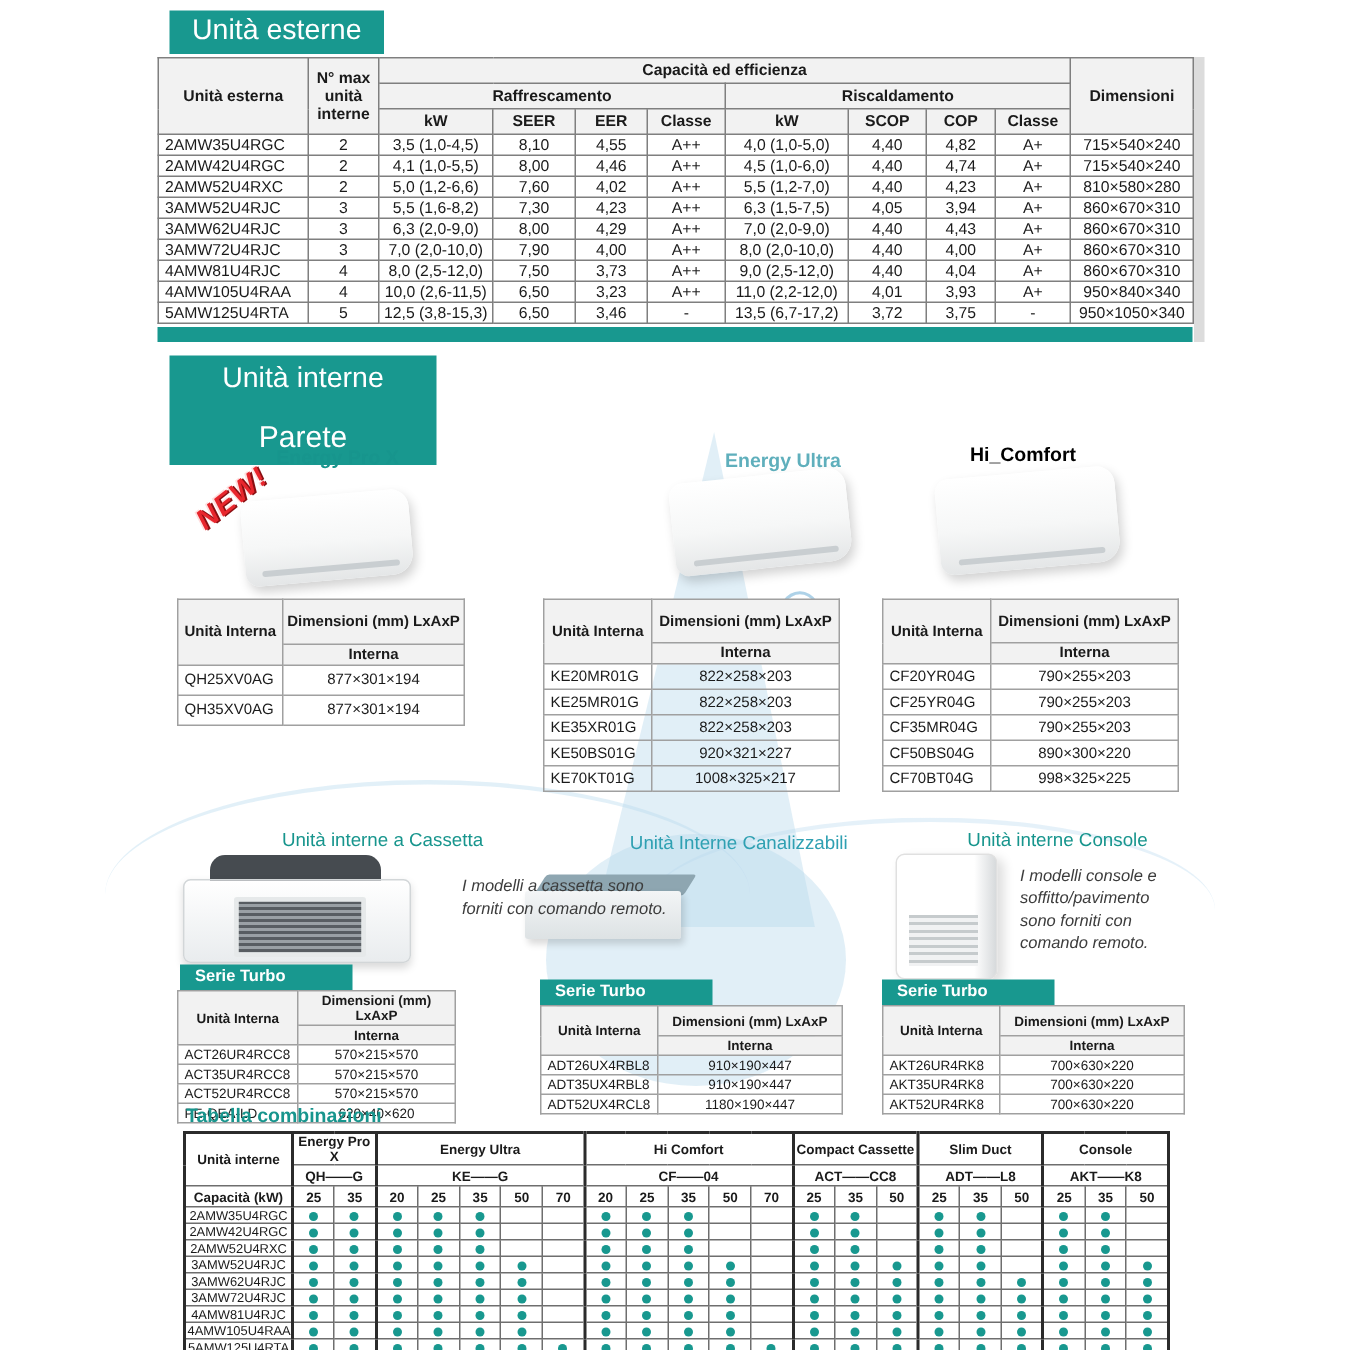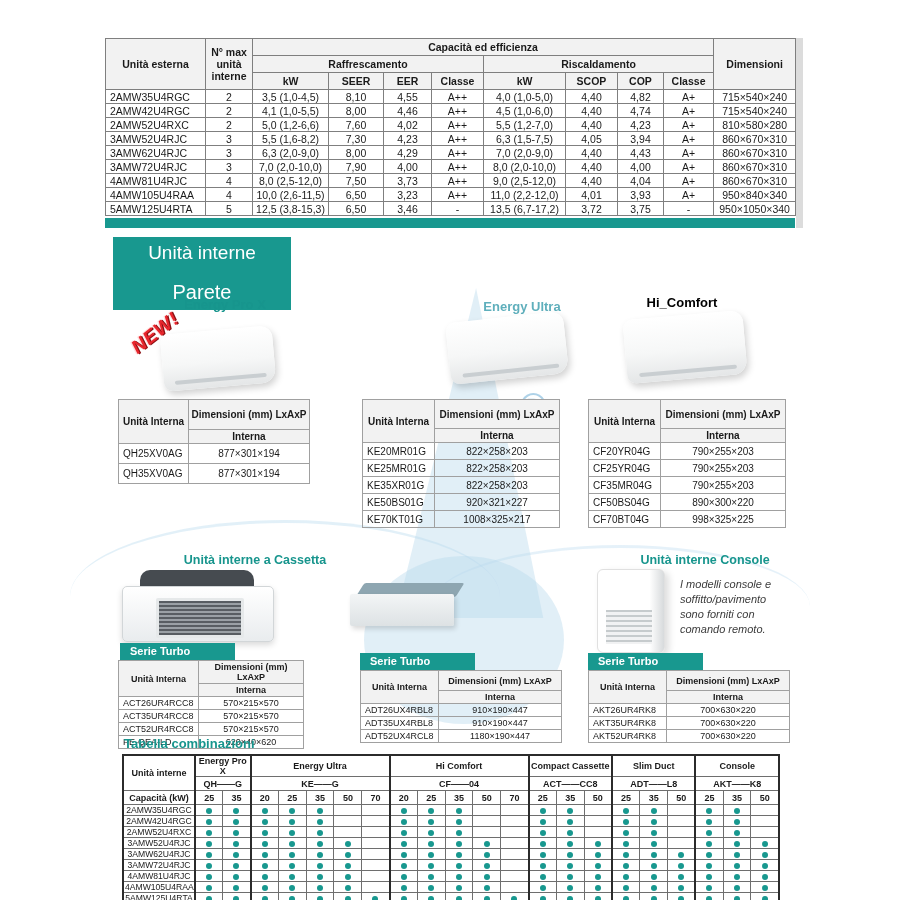--- a/index.html
+++ b/index.html
@@ -21,21 +21,21 @@
   
   .teal-box{position:absolute;background:#18988F;color:#fff;}
   #outdoor-title{left:113px;top:7px;padding:3px 15px 4px;font-size:19px;}
   #indoor-box{left:113px;top:237px;width:150px;padding:5px 14px 6px;text-align:center;}
   #indoor-box .t1{font-size:19px;}
   #indoor-box .t2{font-size:20px;margin-top:17px;}
   .prod-title{position:absolute;font-weight:bold;font-size:13px;text-align:center;width:170px;}
   #prox-title{left:140px;top:297px;color:#17958D;}
   #ultra-title{left:437px;top:299px;color:#5FAFBC;}
   #hic-title{left:597px;top:295px;color:#000000;}
-  .mid-title{position:absolute;font-weight:bold;font-size:12.5px;text-align:center;}
+  .mid-title{position:absolute;font-weight:normal;font-size:12.5px;text-align:center;}
   #cassetta-title{left:140px;top:553px;width:230px;color:#17958D;}
   #canal-title{left:375px;top:555px;width:235px;color:#2FA0B2;}
   #console-title{left:600px;top:553px;width:210px;color:#17958D;}
   .serie-label{position:absolute;background:#18988F;color:#fff;font-weight:bold;
                font-size:11px;padding:2px 10px 3px;min-width:95px;}
   #st-1{left:120px;top:643px;}
   #st-2{left:360px;top:653px;}
   #st-3{left:588px;top:653px;}
   #comb-title{position:absolute;left:124px;top:736px;font-weight:bold;font-size:13px;color:#17958D;}
 
@@ -127,20 +127,21 @@
 <body>
 
 <div class="page">
 
   <div class="wm-arc1"></div>
   <div class="wm-arc2"></div>
   <div class="wm-cone"></div>
   <div class="wm-blob"></div>
   <div class="wm-reg">®</div>
 
+  <div class="teal-box" id="outdoor-title">Unità esterne</div>
 
   <table id="outdoor-table">
     <colgroup>
       <col style="width:100px">
         <col style="width:47px">
         <col style="width:76px">
         <col style="width:55px">
       <col style="width:48px">
         <col style="width:52px">
         <col style="width:82px">
@@ -404,33 +405,35 @@
           <td>890×300×220</td>
         </tr>
         <tr>
           <td>CF70BT04G</td>
           <td>998×325×225</td>
         </tr>
       </tbody>
   </table>
 
   <div class="mid-title" id="cassetta-title">Unità interne a Cassetta</div>
+  <div class="mid-title" id="canal-title">Unità Interne Canalizzabili</div>
   <div class="mid-title" id="console-title">Unità interne Console</div>
 
   <div id="cassette-img">
     <div class="c-top"></div>
     <div class="c-panel"></div>
     <div class="c-grille"></div>
   </div>
   <div id="duct-img">
     <div class="d-top"></div>
     <div class="d-body"></div>
   </div>
   <div id="console-img"></div>
 
+  <div class="desc" id="cassetta-desc">I modelli a cassetta sono forniti con comando remoto.</div>
   <div class="desc" id="console-desc">I modelli console e soffitto/pavimento sono forniti con comando remoto.</div>
 
   <div class="serie-label" id="st-1">Serie Turbo</div>
   <div class="serie-label" id="st-2">Serie Turbo</div>
   <div class="serie-label" id="st-3">Serie Turbo</div>
 
   <table class="mini-table turbo" id="cassetta-table">
     <colgroup>
         <col style="width:80px">
         <col>

